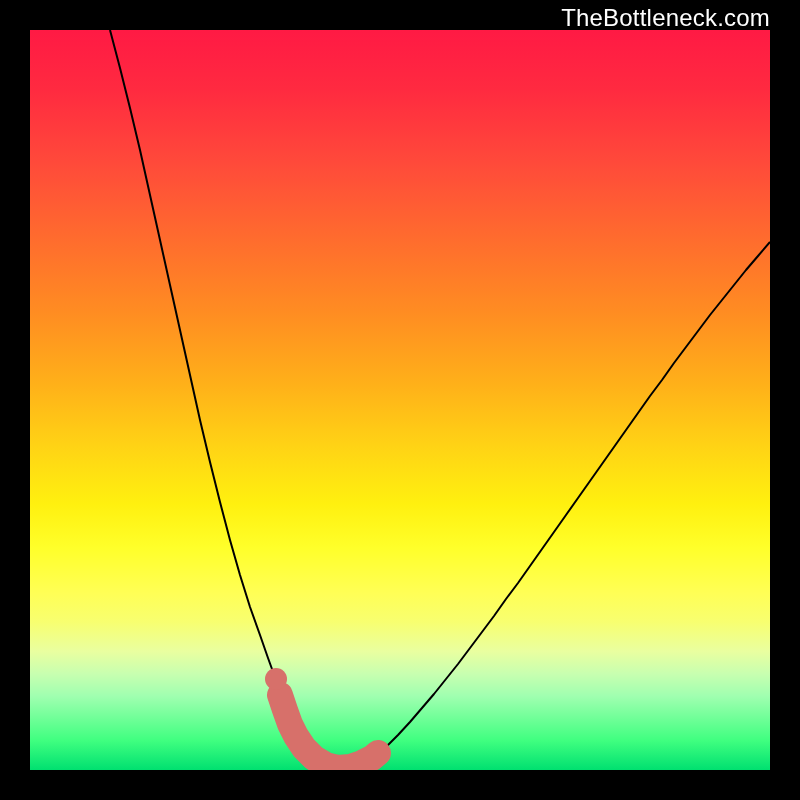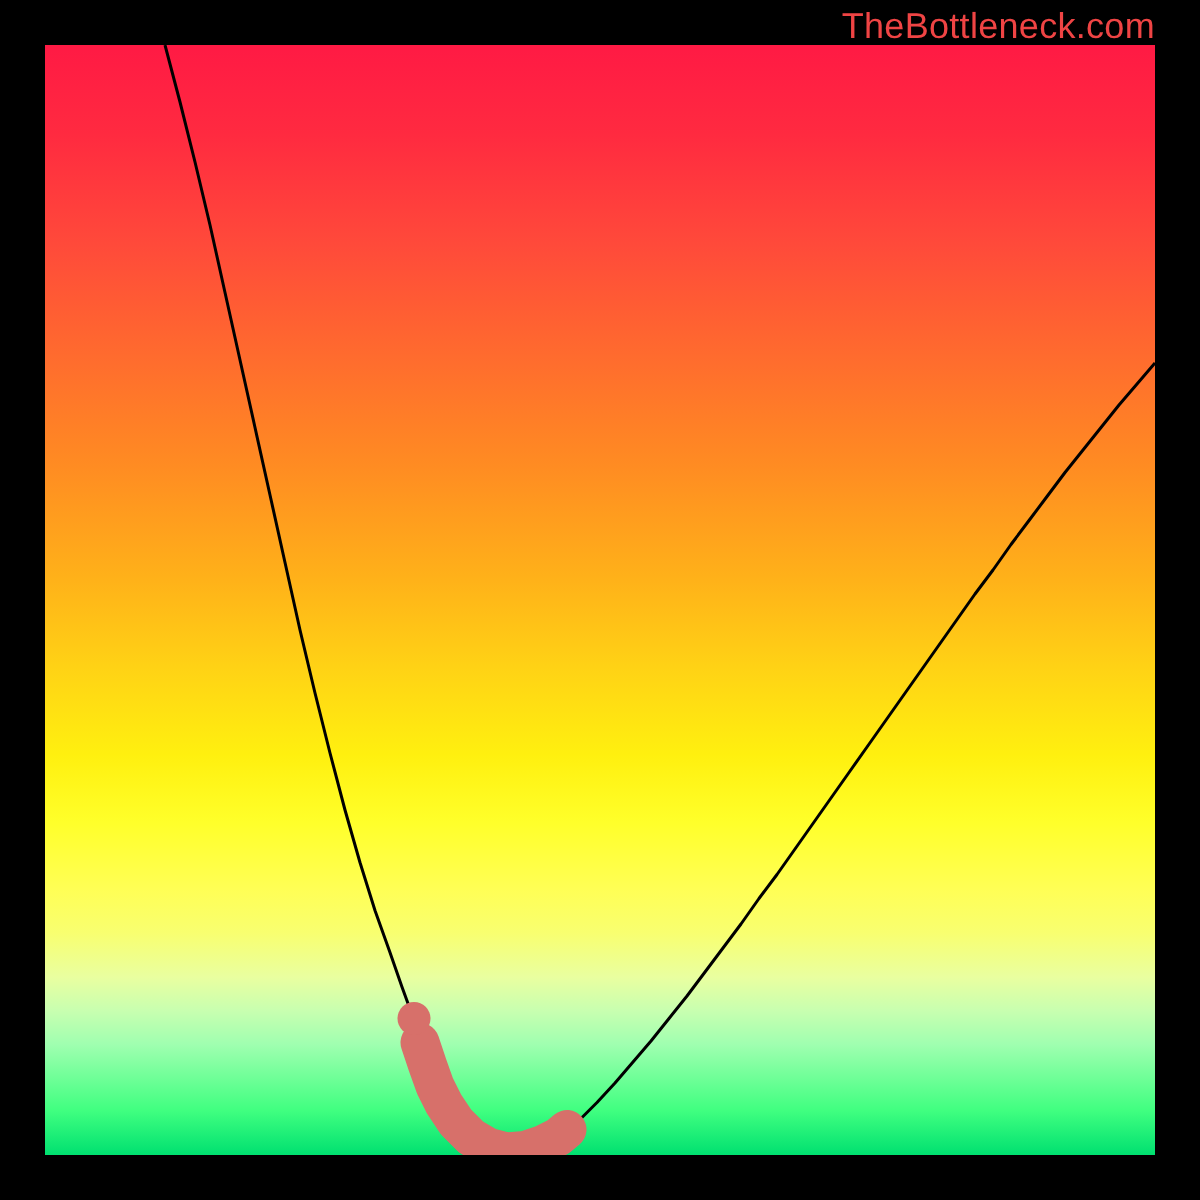--- a/index.html
+++ b/index.html
@@ -47,21 +47,21 @@
   .plot-area svg {
     position: absolute;
     inset: 0;
     width: 100%;
     height: 100%;
   }
   .watermark {
     position: absolute;
     top: 4px;
     right: 30px;
-    color: #ef4444;
+    color: #ffffff;
     font-size: 24px;
     font-weight: 500;
     letter-spacing: 0.2px;
     user-select: none;
   }
   .curve-path {
     fill: none;
     stroke: #000;
     stroke-width: 2;
     stroke-linejoin: round;

